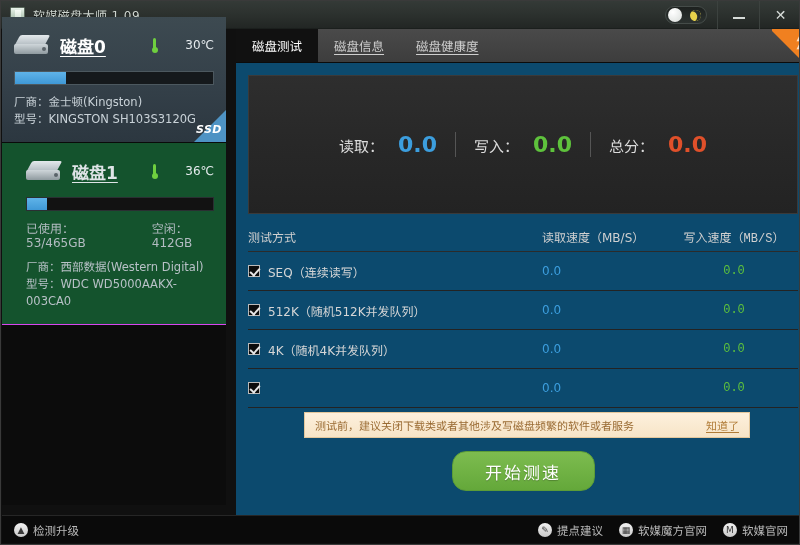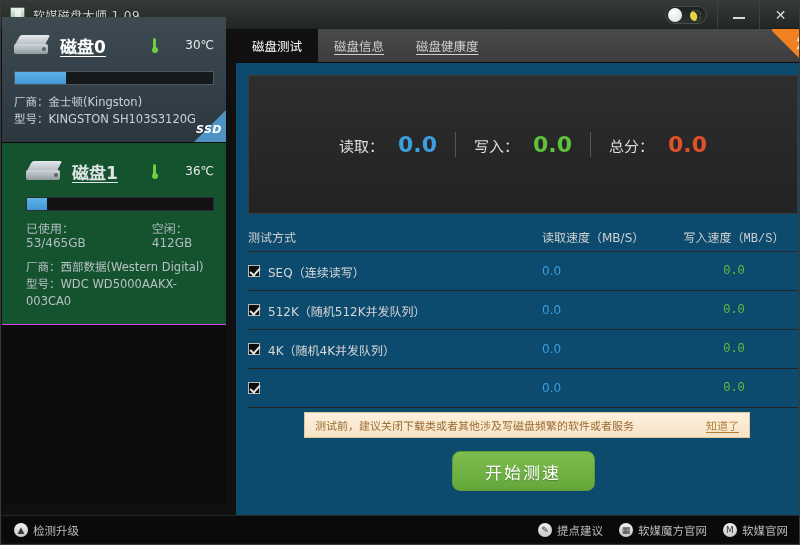--- a/index.html
+++ b/index.html
@@ -402,21 +402,21 @@
     position: absolute;
     left: 0; bottom: 26px;
     width: 574px;
     display: flex;
     justify-content: center;
   }
   .start-btn {
     width: 143px; height: 40px;
     background: linear-gradient(180deg, #7dbc4f 0%, #64a83a 100%);
     border: 1px solid #5c9c37;
-    border-radius: 8px;
+    border-radius: 14px;
     display: flex;
     align-items: center;
     justify-content: center;
     font-size: 17px;
     color: #ffffff;
     letter-spacing: 2px;
     text-shadow: 0 1px 1px rgba(0,0,0,.25);
   }
 
   

